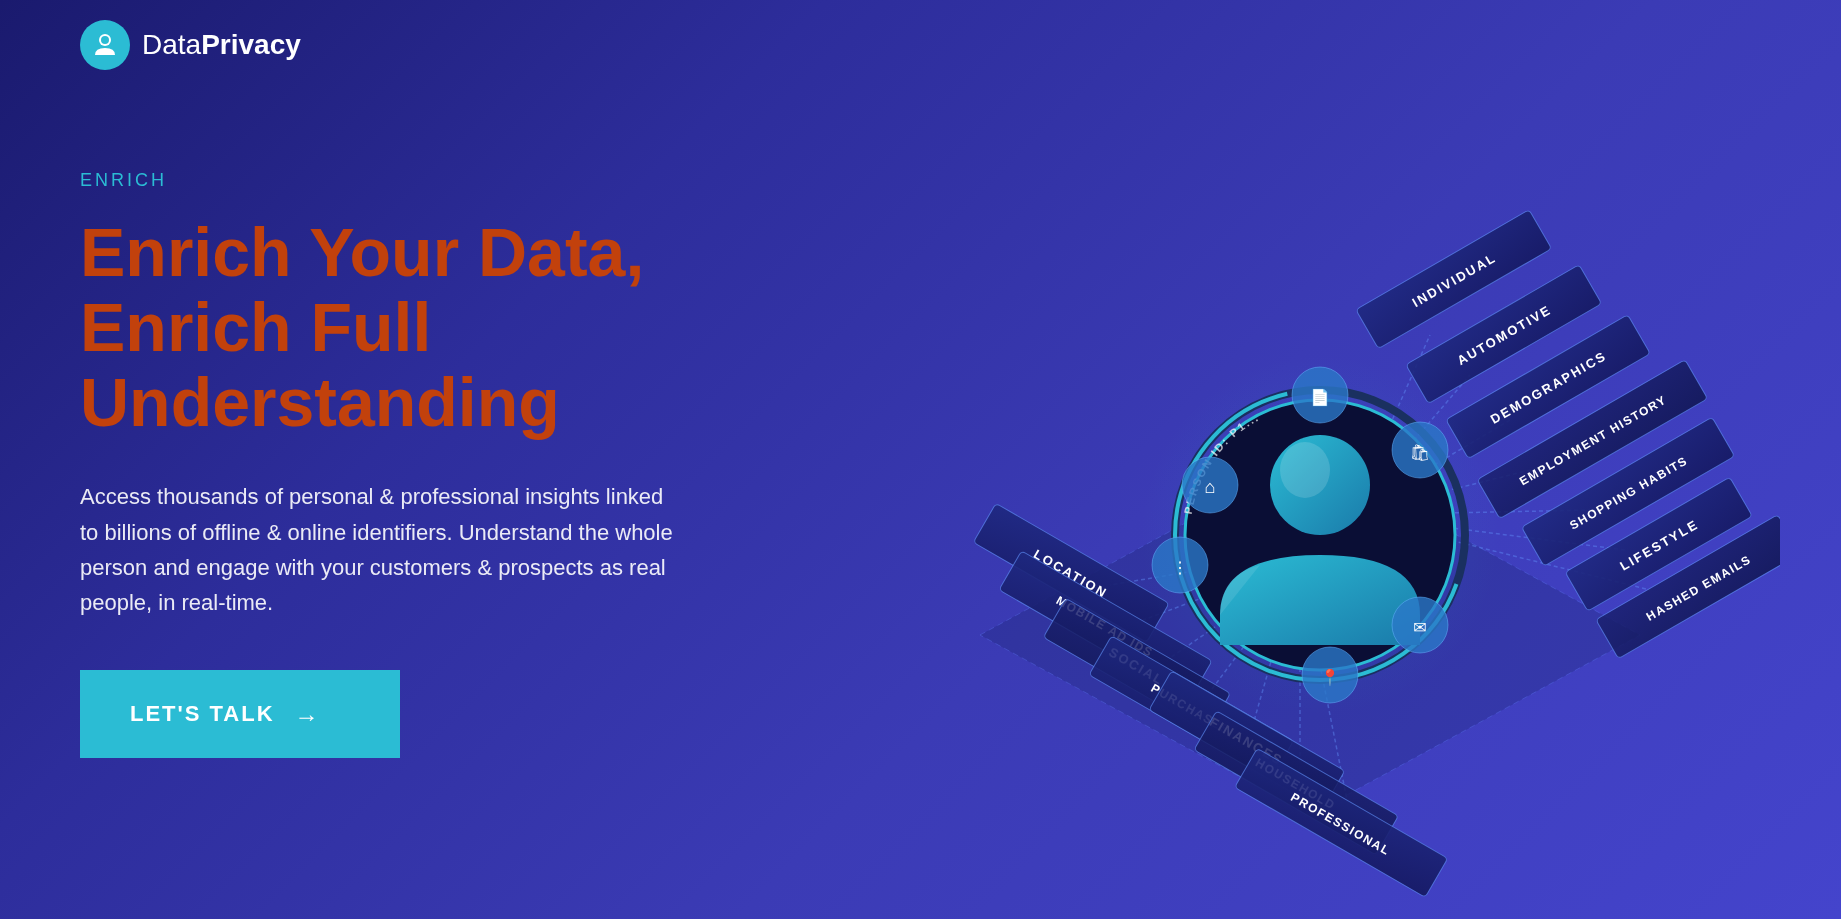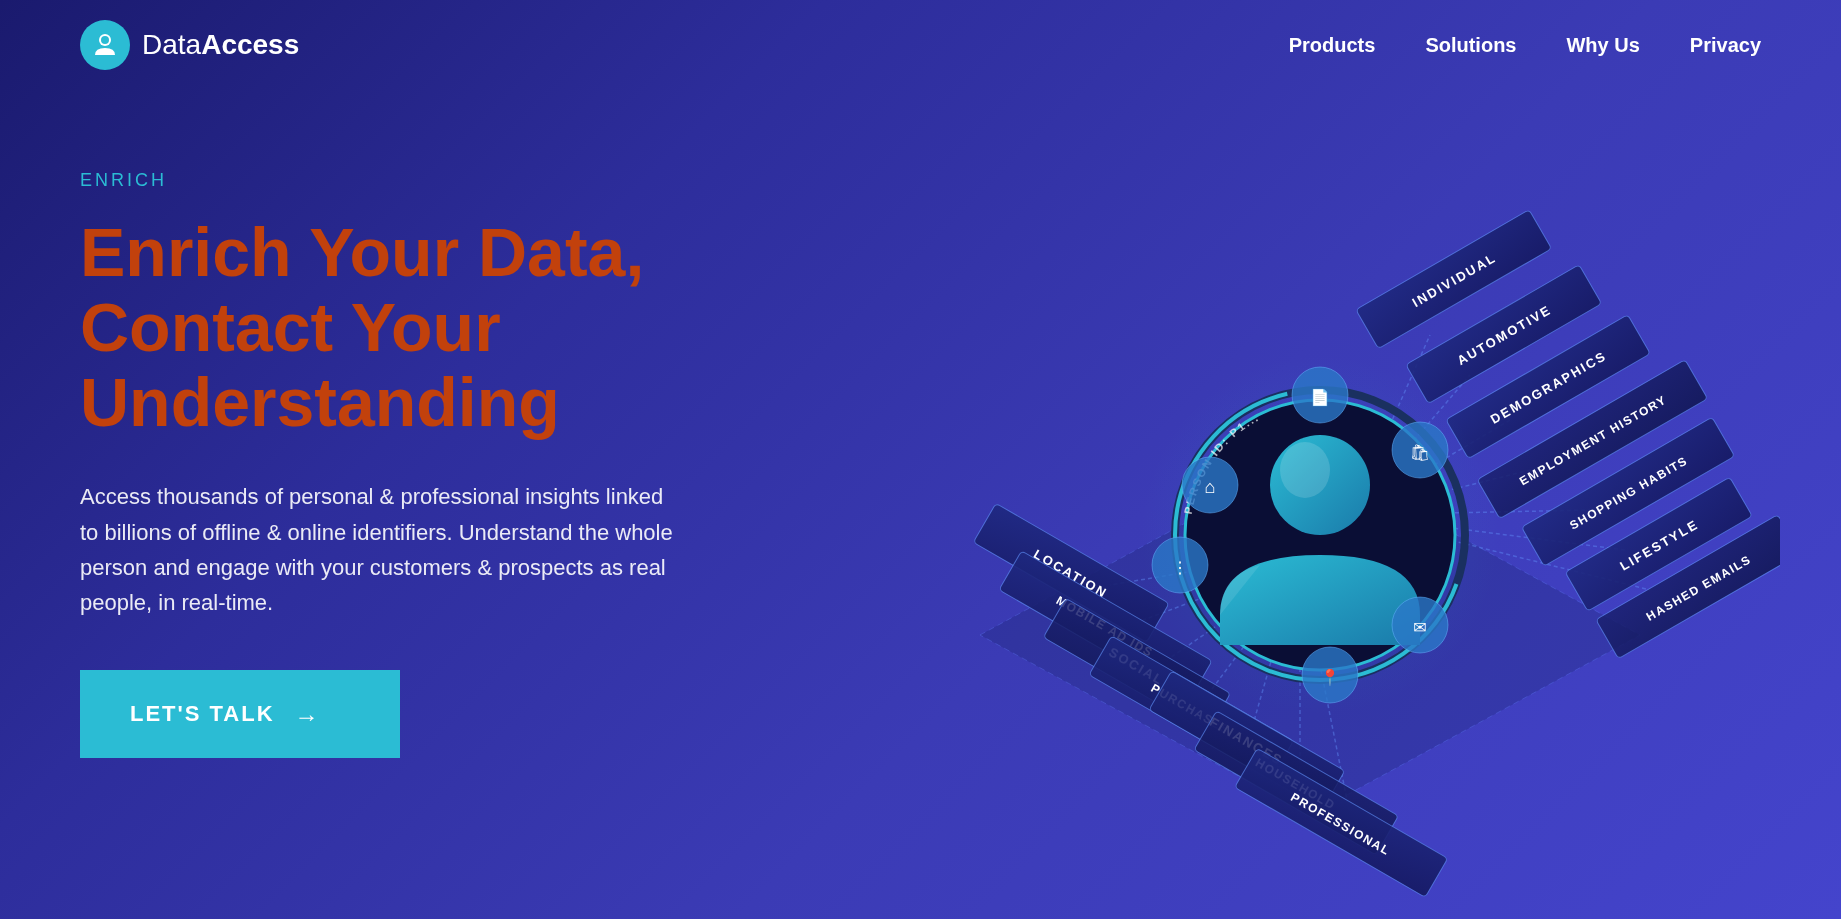--- a/index.html
+++ b/index.html
@@ -155,39 +155,33 @@
 <nav class="navbar">
   <div class="logo-area">
     <div class="logo-icon">
       <svg viewBox="0 0 30 30" fill="none">
         <circle cx="15" cy="10" r="6" fill="white"></circle>
         <path d="M5 25 Q5 18 15 18 Q25 18 25 25" fill="white"></path>
         <circle cx="15" cy="10" r="4" fill="#2bbcd4"></circle>
       </svg>
     </div>
     <div class="logo-text">
-      <span>Data</span><strong>Access</strong>
+      <span>Data</span><strong>Privacy</strong>
     </div>
   </div>
 
-  <div class="nav-links">
-    <a class="nav-link">Products</a>
-    <a class="nav-link">Solutions</a>
-    <a class="nav-link">Why Us</a>
-    <a class="nav-link">Privacy</a>
-  </div>
 </nav>
 
 <div class="main-content">
 
   <div class="left-content">
     <div class="enrich-label">ENRICH</div>
     <h1 class="main-heading">
       <span>Enrich Your Data,</span><br>
-      <span>Contact Your</span><br>
+      <span>Enrich Full</span><br>
       <span>Understanding</span>
     </h1>
     <p class="description">Access thousands of personal &amp; professional insights linked to billions of offline &amp; online identifiers. Understand the whole person and engage with your customers &amp; prospects as real people, in real-time.</p>
     <button class="cta-button">
       <span>LET'S TALK</span>
       <span class="cta-arrow">→</span>
     </button>
   </div>
 
   <div class="right-content">

